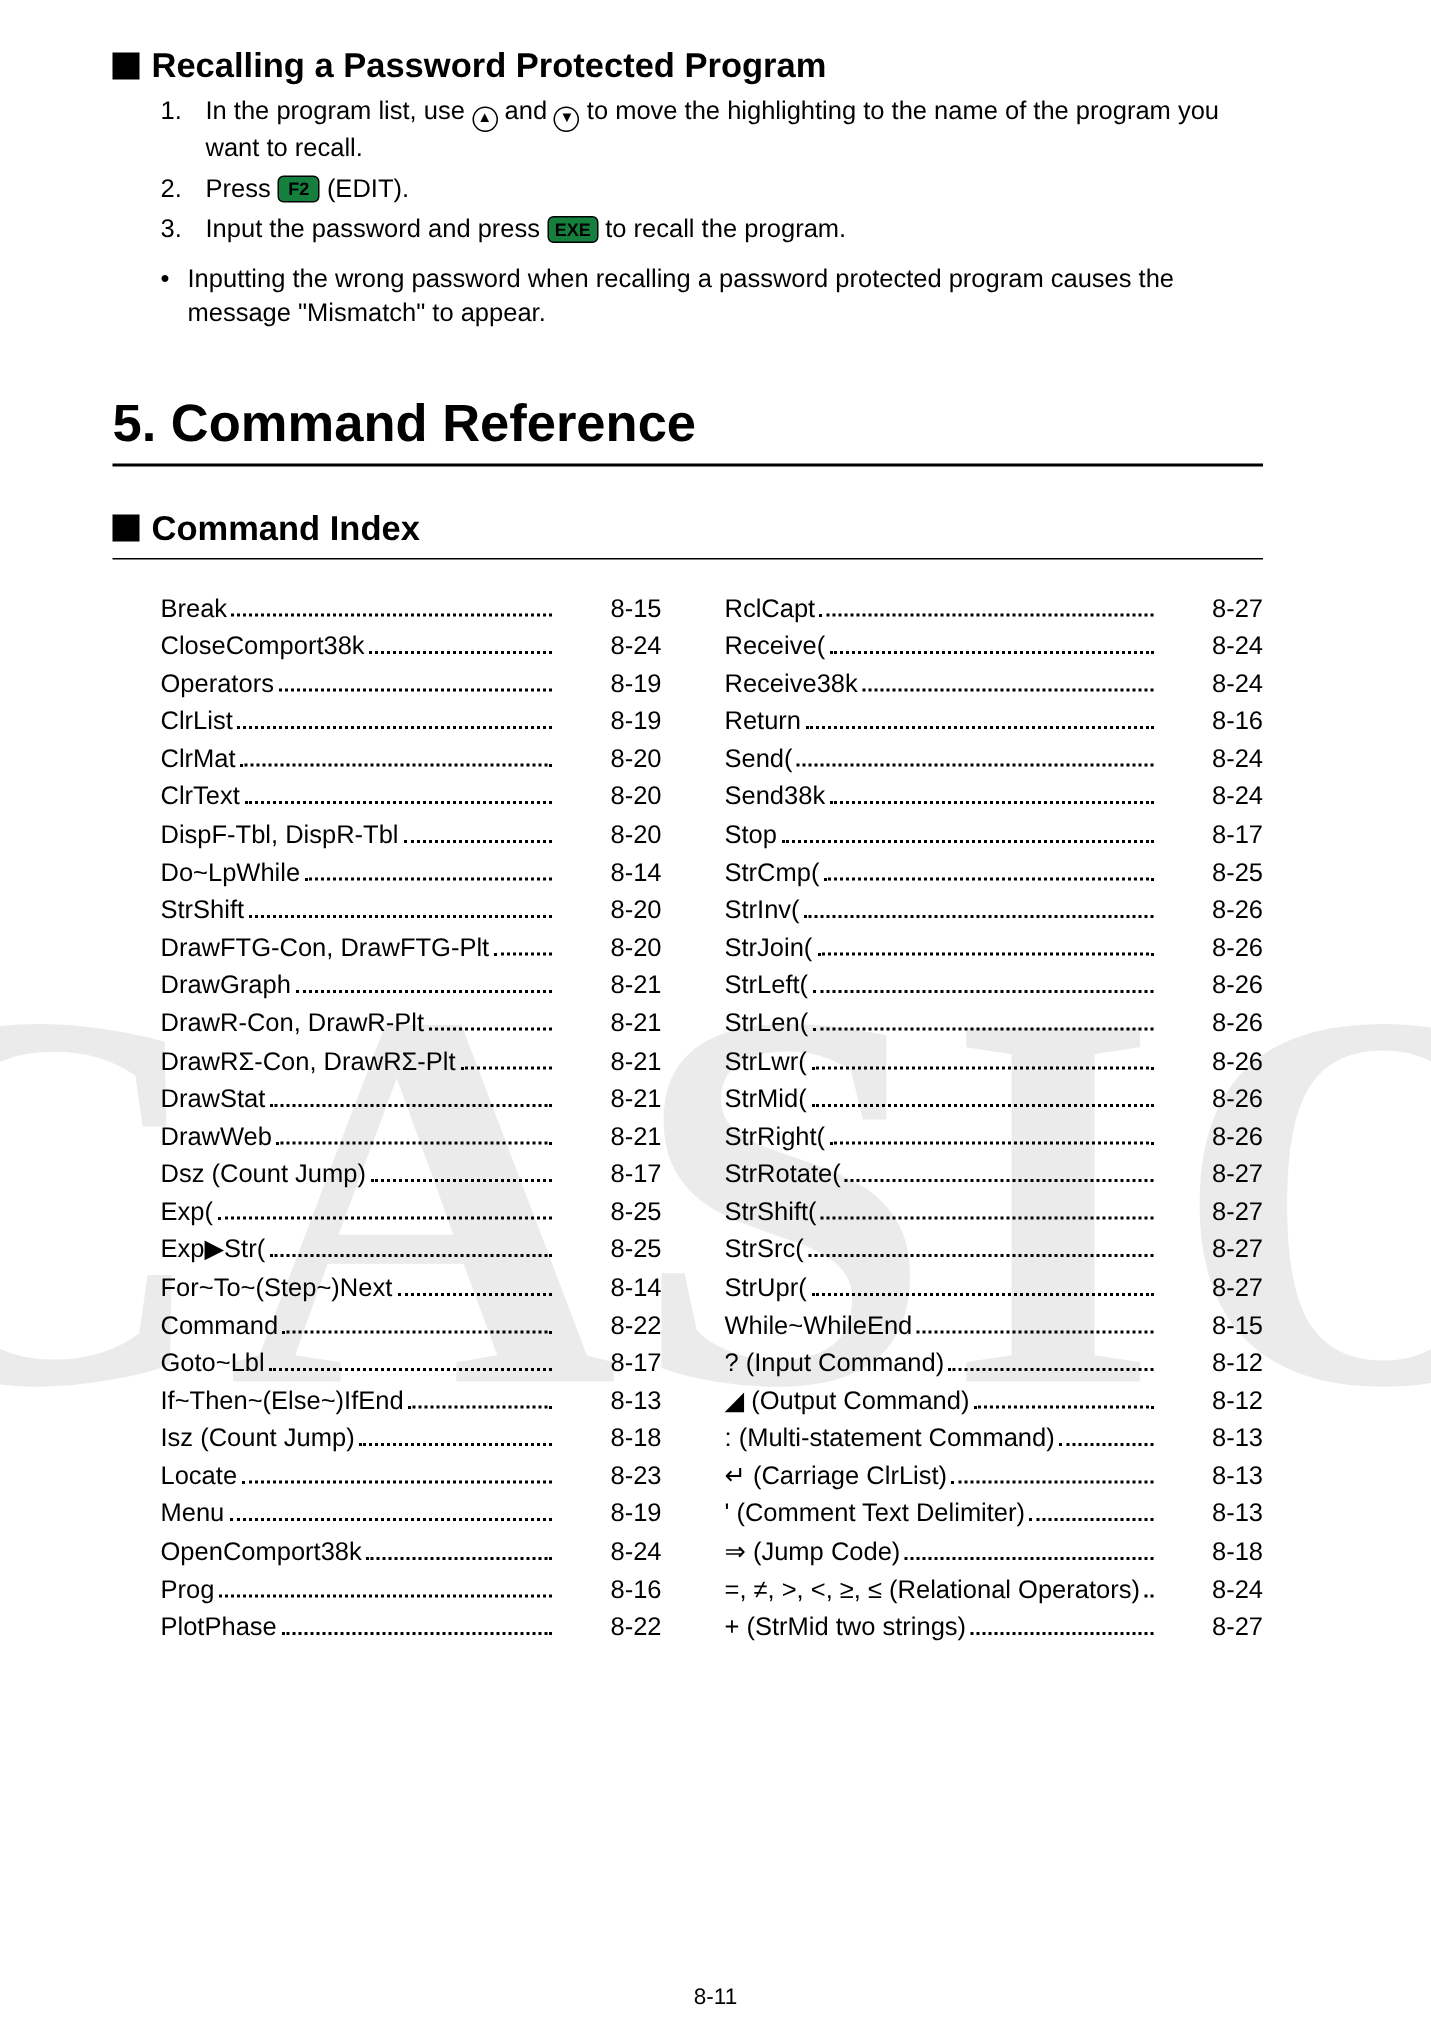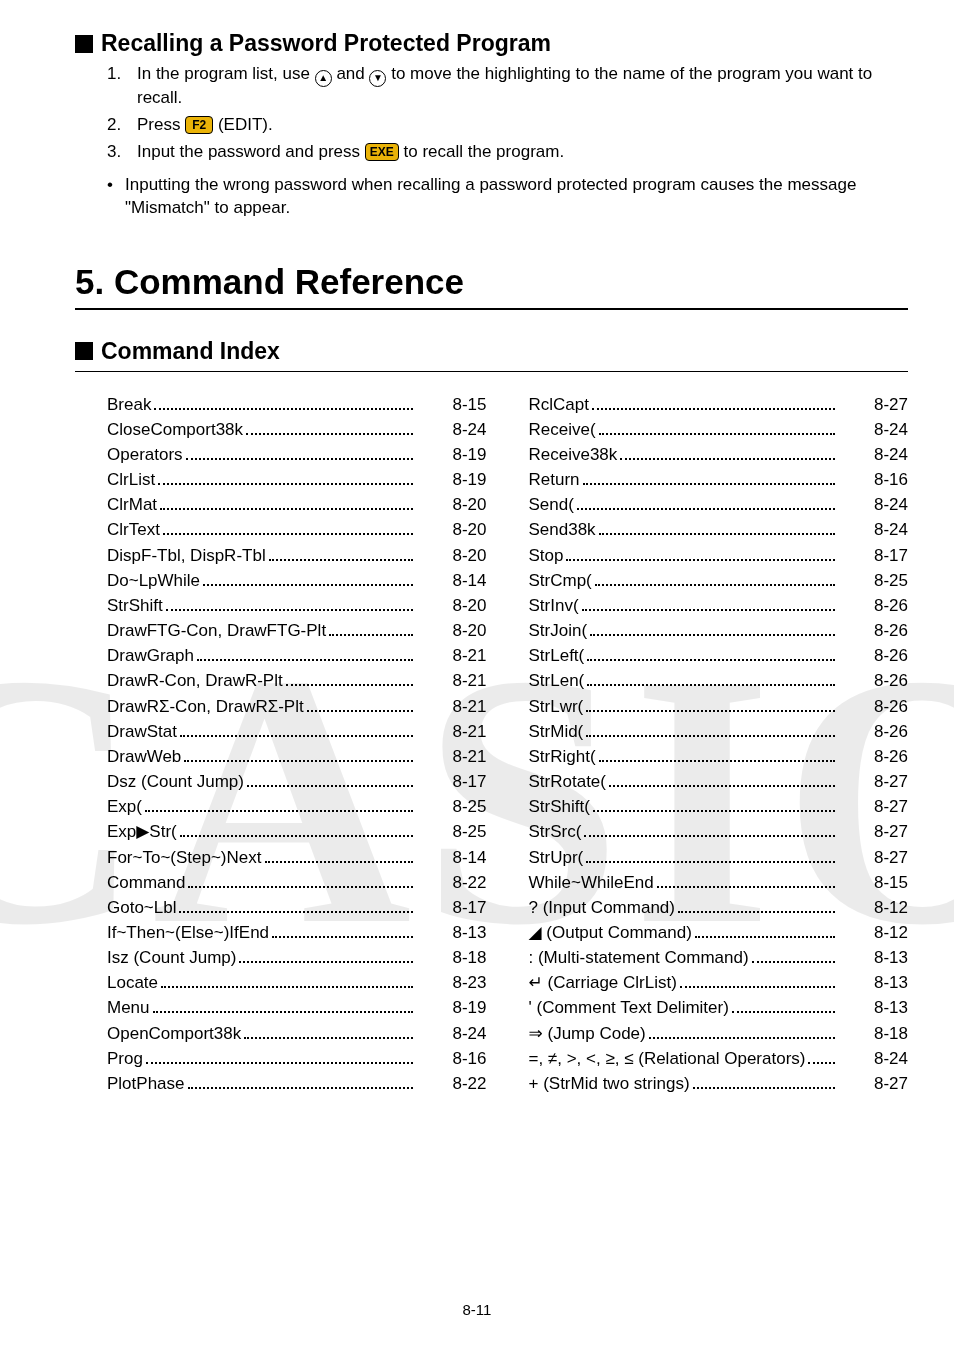--- a/index.html
+++ b/index.html
@@ -22,21 +22,21 @@
     font-size: 360px;
     font-weight: 700;
     color: rgba(0,0,0,0.08);
     letter-spacing: 10px;
     pointer-events: none;
     user-select: none;
     font-family: "Times New Roman", serif;
   }
   .page {
     position: relative;
-    padding: 20px 46px 0 75px;
+    padding: 20px 112px 0 75px;
     box-sizing: border-box;
     z-index: 1;
   }
   .h2 {
     font-size: 23px;
     font-weight: 700;
     margin: 10px 0 6px 0;
     display: flex;
     align-items: center;
   }
@@ -66,21 +66,21 @@
     display: inline-block;
     border: 1.5px solid #000;
     border-radius: 4px;
     padding: 0 4px;
     font-size: 12px;
     font-weight: 700;
     line-height: 16px;
     min-width: 18px;
     text-align: center;
     vertical-align: 1px;
-    background: #eab308;
+    background: #15803d;
   }
   .h1 {
     font-size: 35px;
     font-weight: 700;
     margin: 42px 0 6px 0;
   }
   hr.heavy {
     border: none;
     border-top: 2.5px solid #000;
     margin: 6px 0 28px 0;
@@ -118,21 +118,21 @@
     border:1.3px solid #000;
     border-radius:50%;
     text-align:center;
     line-height:13px;
     font-size:10px;
     vertical-align:-2px;
     background:#fff;
   }
   .footer {
     position: absolute;
-    bottom: 32px;
+    bottom: 10px;
     width: 100%;
     text-align: center;
     font-size: 15px;
   }
 </style>
 </head>
 <body>
 
 <div class="watermark">CASIO</div>
 

